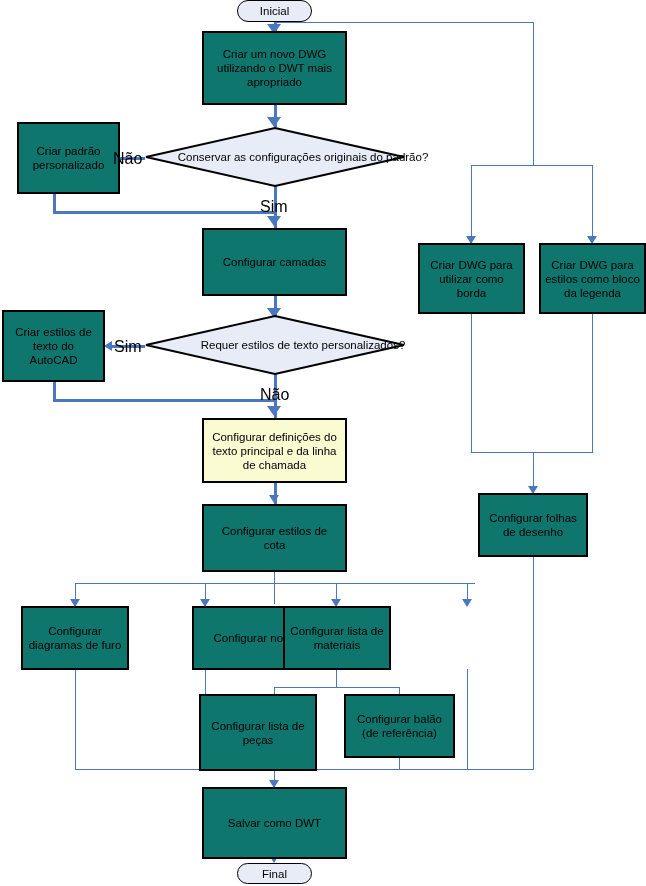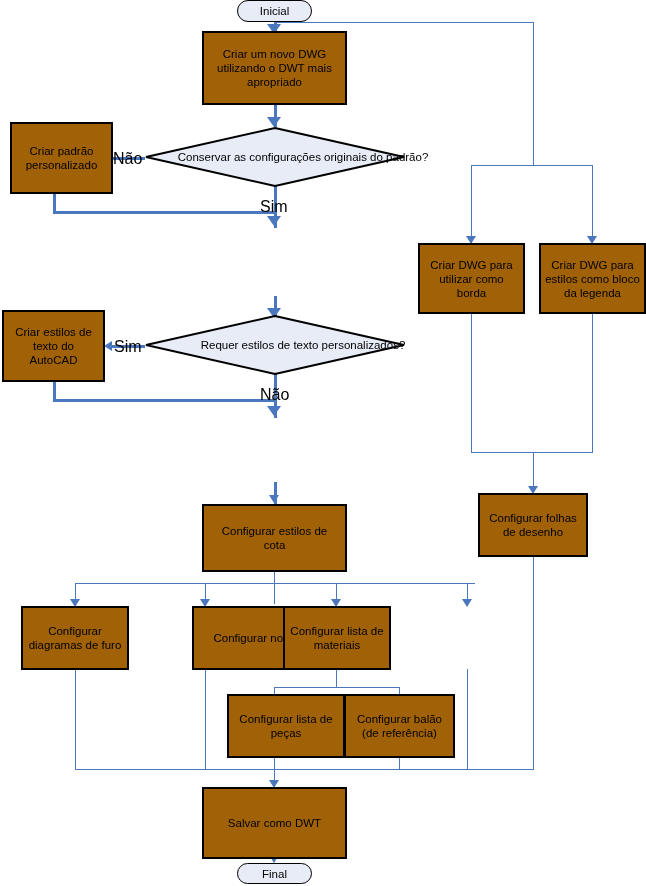--- a/index.html
+++ b/index.html
@@ -1,21 +1,21 @@
 <!DOCTYPE html>
 <html><head>
 <meta charset="utf-8">
 <style>
   html,body{margin:0;padding:0;background:#ffffff;}
   body{font-family:"Liberation Sans","DejaVu Sans",sans-serif;}
   #canvas{position:relative;width:646px;height:886px;background:#ffffff;overflow:hidden;}
 
   .node{position:absolute;box-sizing:border-box;display:flex;align-items:center;
         justify-content:center;text-align:center;color:#000000;font-size:11.5px;
-        line-height:14px;background:#a16207;border:2px solid #000000;z-index:5;}
+        line-height:14px;background:#0f766e;border:2px solid #000000;z-index:5;}
   .node.yellow{background:#fbfbd2;}
   .node.terminal{border:1.6px solid #000000;border-radius:999px;background:#e8ecf7;
         font-size:11.5px;}
 
   .diamond-wrap{position:absolute;z-index:4;}
   .diamond-wrap svg{position:absolute;left:0;top:0;}
   .diamond-label{position:absolute;left:0;top:0;width:100%;height:100%;
         display:flex;align-items:center;justify-content:center;text-align:center;
         font-size:11.5px;line-height:14px;color:#000;margin-left:28px;}
 
@@ -119,43 +119,45 @@
 
   <div class="node" style="left:202px;top:31px;width:145px;height:74px;padding:0 6px;">Criar um novo DWG utilizando o DWT mais apropriado</div>
 
   <div class="diamond-wrap" style="left:144px;top:127px;width:262px;height:60px;">
     <svg width="262" height="60" viewBox="0 0 262 60">
       <polygon points="131,1 260,30 131,59 2,30" fill="#e8ecf7" stroke="#000000" stroke-width="2"></polygon>
     </svg>
     <div class="diamond-label">Conservar as configurações originais do padrão?</div>
   </div>
 
-  <div class="node" style="left:10px;top:122px;width:103px;height:72px;padding:0 5px;">Criar padrão personalizado</div>
+  <div class="node" style="left:17px;top:122px;width:103px;height:72px;padding:0 5px;">Criar padrão personalizado</div>
 
+  <div class="node" style="left:202px;top:228px;width:145px;height:68px;padding:0 6px;">Configurar camadas</div>
 
   <div class="diamond-wrap" style="left:144px;top:315px;width:262px;height:60px;">
     <svg width="262" height="60" viewBox="0 0 262 60">
       <polygon points="131,1 260,30 131,59 2,30" fill="#e8ecf7" stroke="#000000" stroke-width="2"></polygon>
     </svg>
     <div class="diamond-label">Requer estilos de texto personalizados?</div>
   </div>
 
   <div class="node" style="left:2px;top:310px;width:103px;height:72px;padding:0 4px;">Criar estilos de texto do AutoCAD</div>
 
+  <div class="node yellow" style="left:202px;top:418px;width:145px;height:65px;padding:0 5px;">Configurar definições do texto principal e da linha de chamada</div>
 
   <div class="node" style="left:202px;top:504px;width:145px;height:68px;padding:0 6px;">Configurar estilos de cota</div>
 
   <div class="node" style="left:21px;top:606px;width:108px;height:64px;padding:0 4px;">Configurar diagramas de furo</div>
 
   <div class="node" style="left:152px;top:606px;width:128px;height:64px;padding:0 4px;margin-left:40px;">Configurar notas</div>
 
   <div class="node" style="left:283px;top:606px;width:108px;height:64px;padding:0 4px;">Configurar lista de materiais</div>
 
 
-  <div class="node" style="left:227px;top:694px;width:118px;height:64px;padding:0 4px;">Configurar lista de peças</div>
+  <div class="node" style="left:199px;top:694px;width:118px;height:77px;padding:0 4px;">Configurar lista de peças</div>
 
   <div class="node" style="left:344px;top:694px;width:111px;height:64px;padding:0 4px;">Configurar balão (de referência)</div>
 
   <div class="node" style="left:418px;top:243px;width:107px;height:71px;padding:0 4px;">Criar DWG para utilizar como borda</div>
 
   <div class="node" style="left:539px;top:243px;width:107px;height:71px;padding:0 4px;">Criar DWG para estilos como bloco da legenda</div>
 
   <div class="node" style="left:478px;top:493px;width:110px;height:64px;padding:0 4px;">Configurar folhas de desenho</div>
 
   <div class="node" style="left:202px;top:787px;width:145px;height:72px;padding:0 6px;">Salvar como DWT</div>

